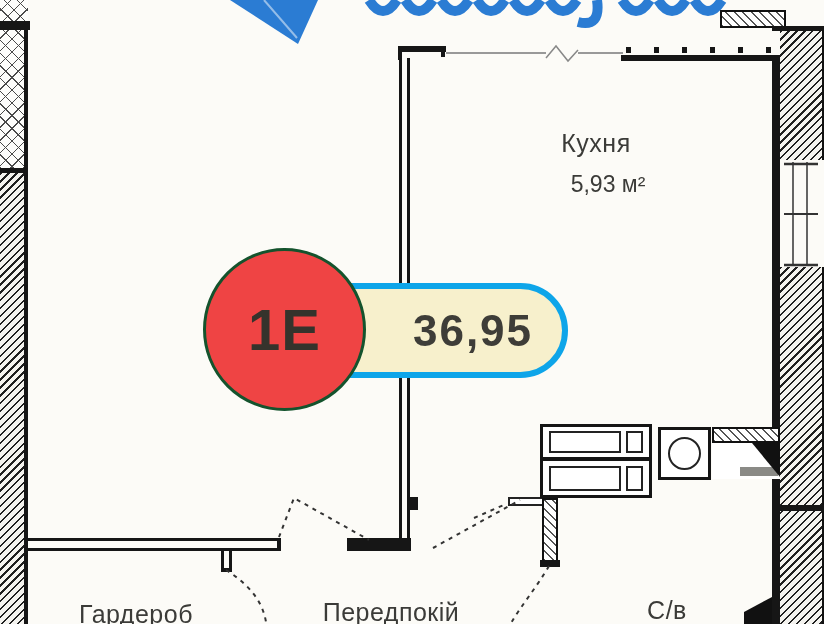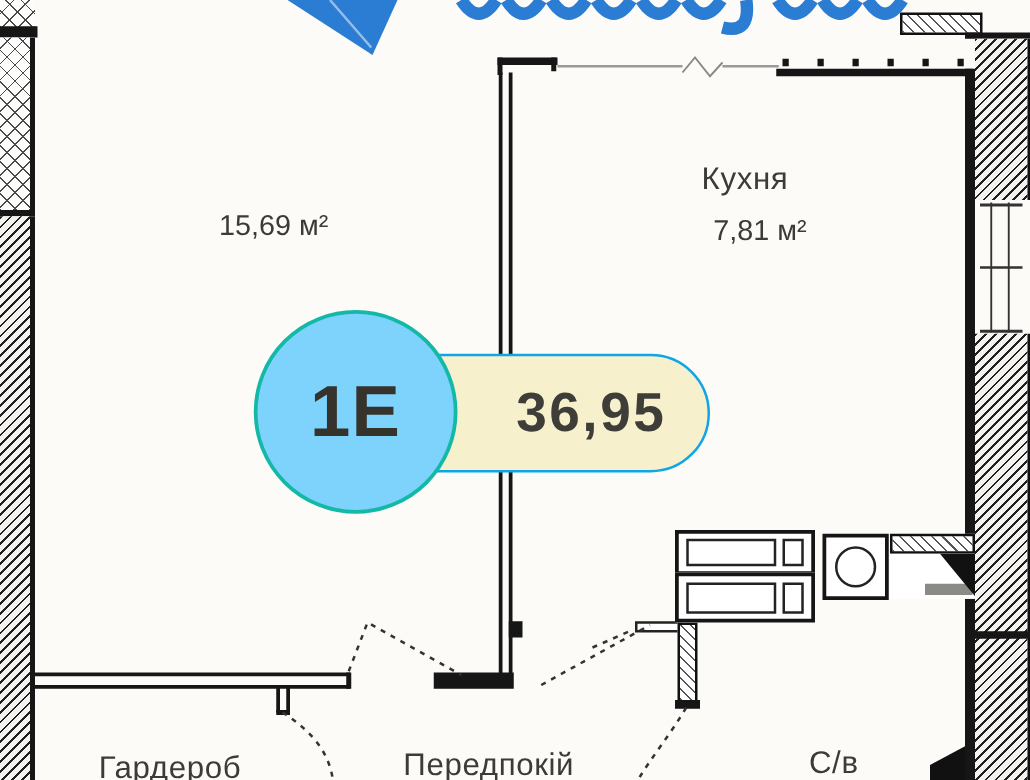--- a/index.html
+++ b/index.html
@@ -28,28 +28,28 @@
   .label{
     position:absolute;transform:translateX(-50%);
     color:#3b3b38;white-space:nowrap;z-index:6;
   }
   .room-name{font-size:25px;letter-spacing:.5px;}
   .room-area{font-size:23px;}
   .outline{background:#fff;border:3px solid #151515;box-sizing:border-box;}
   .outline2{background:#fff;border:2px solid #232323;box-sizing:border-box;}
   #badge-circle{
     position:absolute;left:203px;top:248px;width:163px;height:163px;
-    border-radius:50%;border:3px solid #14b8a6;background:#7dd3fc;
+    border-radius:50%;border:3px solid #14532d;background:#ef4444;
     display:flex;align-items:center;justify-content:center;
     z-index:9;box-sizing:border-box;
   }
   #badge-circle .unit{font-size:58px;font-weight:bold;color:#35332c;letter-spacing:1px;}
   #badge-pill{
     position:absolute;left:344px;top:283px;width:224px;height:95px;
-    border:2px solid #0ea5e9;border-radius:0 48px 48px 0;background:#f7f0cc;
+    border:6px solid #0ea5e9;border-radius:0 48px 48px 0;background:#f7f0cc;
     display:flex;align-items:center;justify-content:center;
     z-index:8;box-sizing:border-box;padding-left:34px;
   }
   #badge-pill .area{font-size:44px;font-weight:600;color:#3e3d38;letter-spacing:2px;}
   svg.overlay{position:absolute;left:0;top:0;z-index:4;pointer-events:none;}
 </style>
 </head>
 <body>
 
 <div id="plan">
@@ -148,24 +148,23 @@
         <path d="M 513 0 Q 527 22 541 0"></path>
         <path d="M 549 0 Q 563 22 577 0"></path>
         <path d="M 597 0 Q 601 28 578 22"></path>
         <path d="M 622 0 Q 636 22 650 0"></path>
         <path d="M 658 0 Q 672 22 686 0"></path>
         <path d="M 694 0 Q 708 22 722 0"></path>
       </g>
     </g>
   </svg>
 
-  <div class="label room-area" style="left:219px;top:167px;">15,69 м²</div>
 
   <div class="label room-name" style="left:596px;top:129px;">Кухня</div>
-  <div class="label room-area" style="left:608px;top:171px;">7,81 м²</div>
+  <div class="label room-area" style="left:608px;top:171px;">5,93 м²</div>
 
   <div class="label room-name" style="left:136px;top:600px;">Гардероб</div>
   <div class="label room-name" style="left:391px;top:598px;">Передпокій</div>
   <div class="label room-name" style="left:667px;top:596px;">С/в</div>
 
   <div id="badge-pill">
     <span class="area">36,95</span>
   </div>
   <div id="badge-circle">
     <span class="unit">1Е</span>

